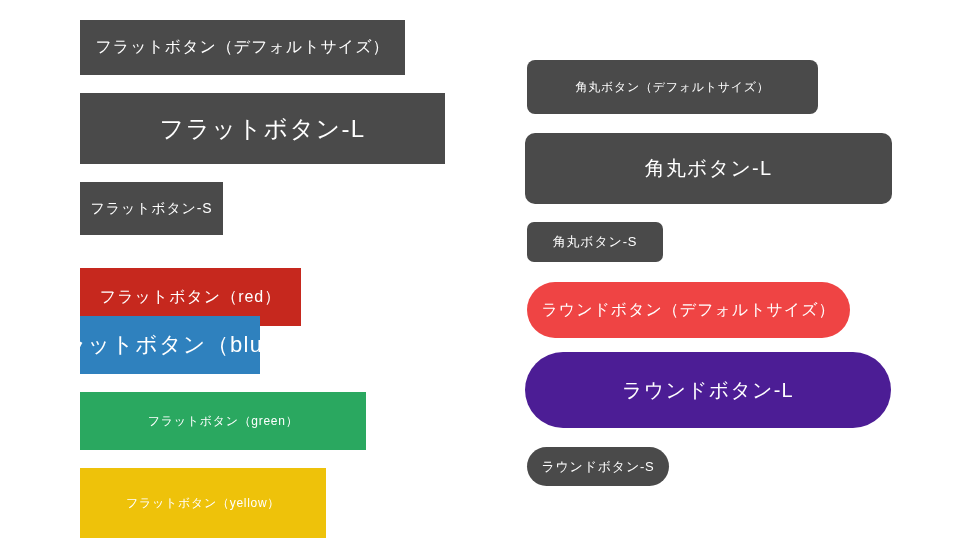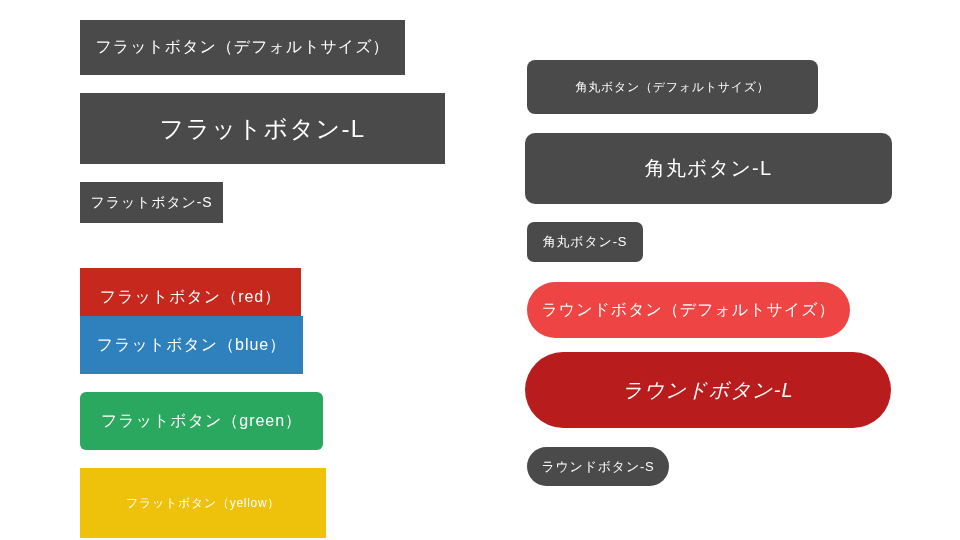--- a/index.html
+++ b/index.html
@@ -27,29 +27,29 @@
     color: #ffffff;
     letter-spacing: 0.06em;
     cursor: pointer;
     padding: 0 10px;
     white-space: nowrap;
     font-family: "Liberation Sans", "DejaVu Sans", sans-serif;
   }
   
   .flat-default { left: 80px;  top: 20px;  width: 325px; height: 55px; font-size: 16px; }
   .flat-large   { left: 80px;  top: 93px;  width: 365px; height: 71px; font-size: 24px; }
-  .flat-small   { left: 80px;  top: 182px; width: 143px; height: 41px; font-size: 14px; }
+  .flat-small   { left: 80px;  top: 182px; width: 143px; height: 53px; font-size: 14px; }
   .flat-red     { left: 80px;  top: 240px; width: 221px; height: 58px; font-size: 16px; margin-top: 28px; }
-  .flat-blue    { left: 80px;  top: 316px; width: 223px; height: 58px; font-size: 16px; }
-  .flat-green   { left: 80px;  top: 392px; width: 243px; height: 58px; font-size: 16px; border-radius: 6px; }
+  .flat-blue    { left: 80px;  top: 316px; width: 180px; height: 58px; font-size: 22px; }
+  .flat-green   { left: 80px;  top: 392px; width: 286px; height: 58px; font-size: 12px; }
   .flat-yellow  { left: 80px;  top: 468px; width: 246px; height: 70px; font-size: 12px; }
   
   .rounded-default { left: 527px; top: 60px;  width: 291px; height: 54px; font-size: 12px; border-radius: 8px; }
   .rounded-large   { left: 525px; top: 133px; width: 367px; height: 71px; font-size: 20px; border-radius: 10px; }
-  .rounded-small   { left: 527px; top: 222px; width: 116px; height: 40px; font-size: 13px; border-radius: 7px; }
+  .rounded-small   { left: 527px; top: 222px; width: 136px; height: 40px; font-size: 13px; border-radius: 7px; }
   
   .pill-default { left: 527px; top: 282px; width: 323px; height: 56px; font-size: 16px; border-radius: 28px; }
   .pill-large   { left: 525px; top: 352px; width: 366px; height: 76px; font-size: 20px; border-radius: 38px; }
   .pill-small   { left: 527px; top: 447px; width: 142px; height: 39px; font-size: 13px; border-radius: 20px; }
 </style>
 </head>
 <body>
 
 <div class="canvas">
 
@@ -64,17 +64,17 @@
   </div>
 
   <div>
     <button class="ui-btn rounded-default" style="background-color: rgb(74, 74, 74);">角丸ボタン（デフォルトサイズ）</button>
     <button class="ui-btn rounded-large" style="background-color: rgb(74, 74, 74);">角丸ボタン-L</button>
     <button class="ui-btn rounded-small" style="background-color: rgb(74, 74, 74);">角丸ボタン-S</button>
   </div>
 
   <div>
     <button class="ui-btn pill-default" style="background-color: #ef4444; font-family: Liberation Mono, monospace;">ラウンドボタン（デフォルトサイズ）</button>
-    <button class="ui-btn pill-large" style="background-color: #b91c1c; font-style: italic;">ラウンドボタン-L</button>
+    <button class="ui-btn pill-large" style="background-color: #4c1d95;">ラウンドボタン-L</button>
     <button class="ui-btn pill-small" style="background-color: rgb(74, 74, 74);">ラウンドボタン-S</button>
   </div>
 
 </div>
 
 </body></html>

